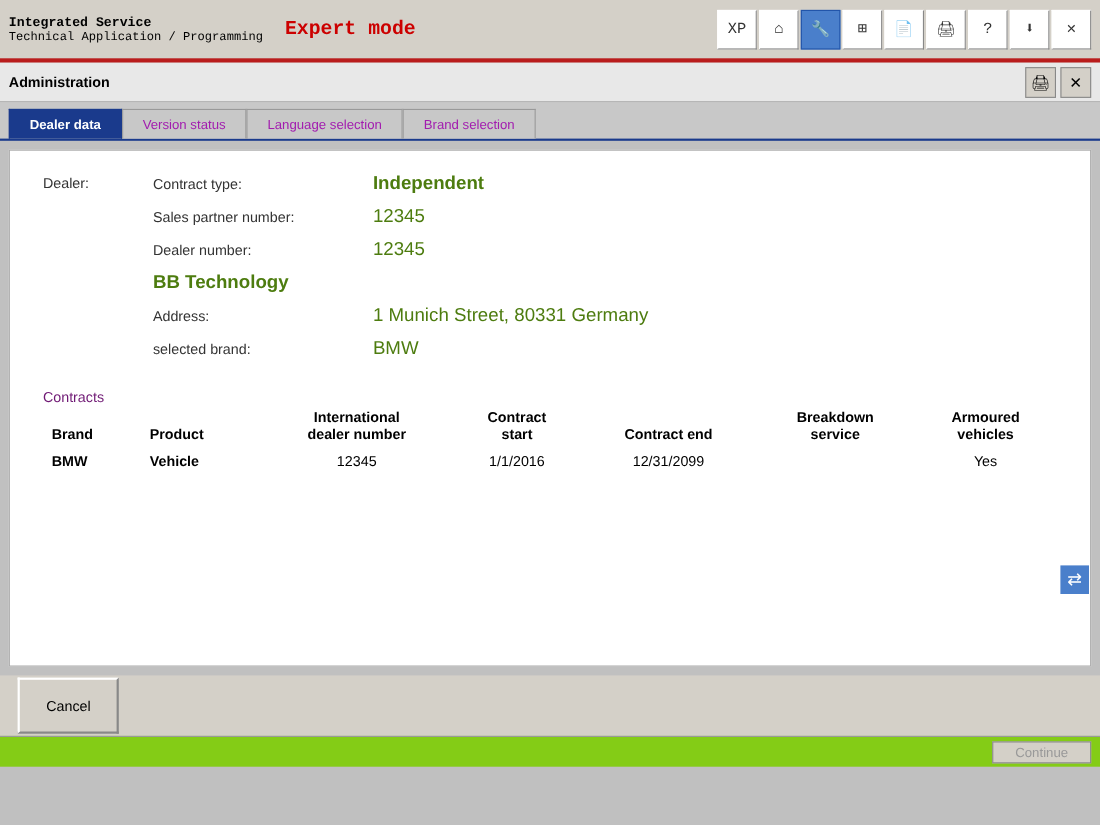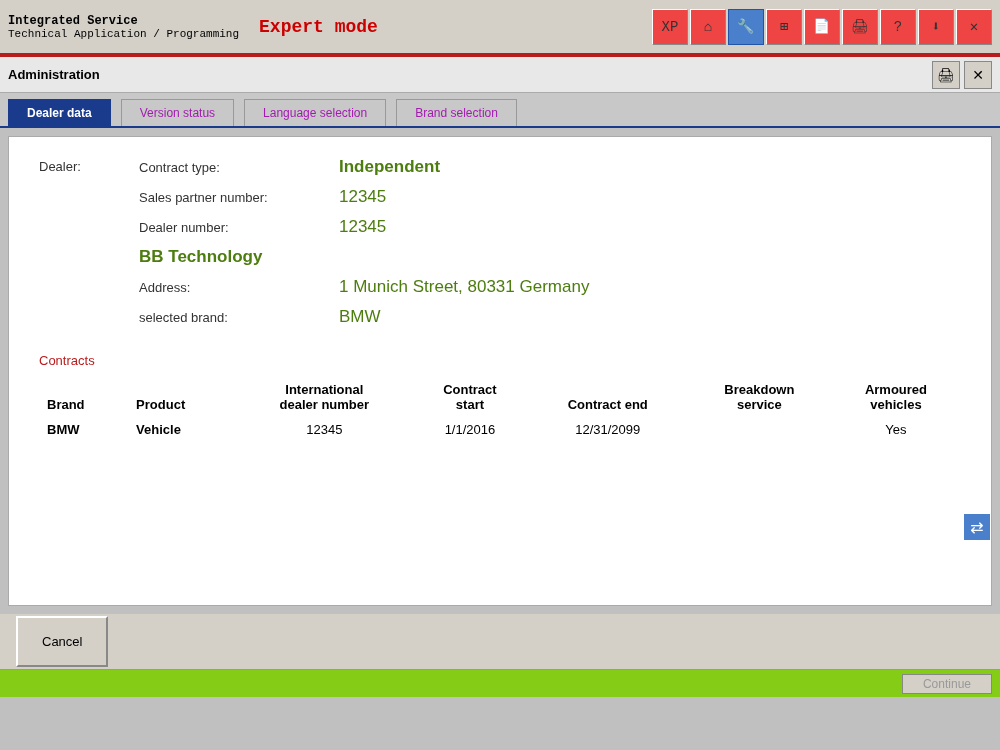--- a/index.html
+++ b/index.html
@@ -42,21 +42,21 @@
       font-size: 18px;
       margin-right: auto;
     }
     .toolbar-buttons {
       display: flex;
       gap: 2px;
     }
     .toolbar-btn {
       width: 36px;
       height: 36px;
-      background: #ef4444;
+      background: #ffffff;
       border: 1px solid #888;
       border-top-color: #fff;
       border-left-color: #fff;
       display: flex;
       align-items: center;
       justify-content: center;
       cursor: pointer;
       font-size: 14px;
       color: #333;
     }
@@ -97,21 +97,21 @@
       font-size: 14px;
     }
 
     
     .tabs {
       display: flex;
       background: #c8c8c8;
       border-bottom: 2px solid #1a3a8c;
       padding-top: 6px;
       padding-left: 8px;
-      gap: 10px;
+      gap: 0;
     }
     .tab {
       padding: 6px 18px;
       background: #c8c8c8;
       border: 1px solid #999;
       border-bottom: none;
       cursor: pointer;
       font-size: 12px;
       color: #333;
       min-width: 100px;
@@ -167,22 +167,21 @@
       padding-top: 2px;
       flex-shrink: 0;
     }
     .dealer-fields {
       flex: 1;
     }
 
     
     .contracts-label {
       font-size: 13px;
-      color: #b91c1c;
-      margin-bottom: 10px;
+      color: #701a75;
     }
     .contracts-table {
       width: 100%;
       border-collapse: collapse;
       font-size: 13px;
     }
     .contracts-table th {
       text-align: center;
       padding: 4px 8px;
       font-weight: bold;

